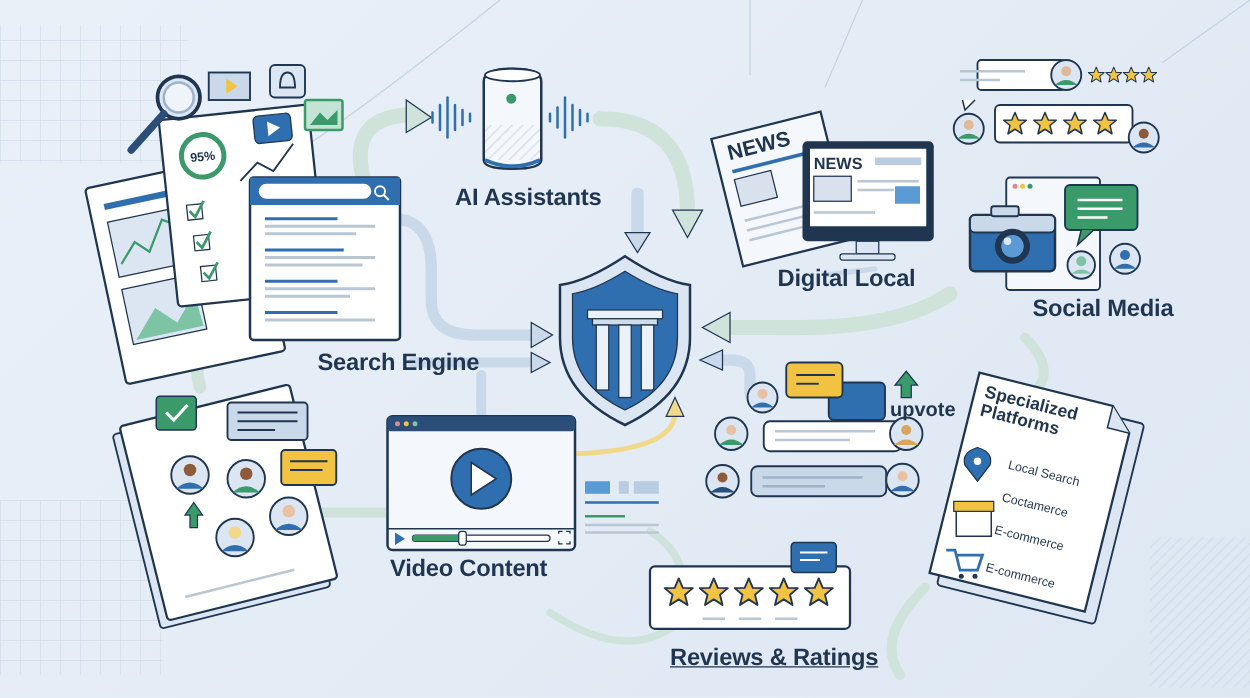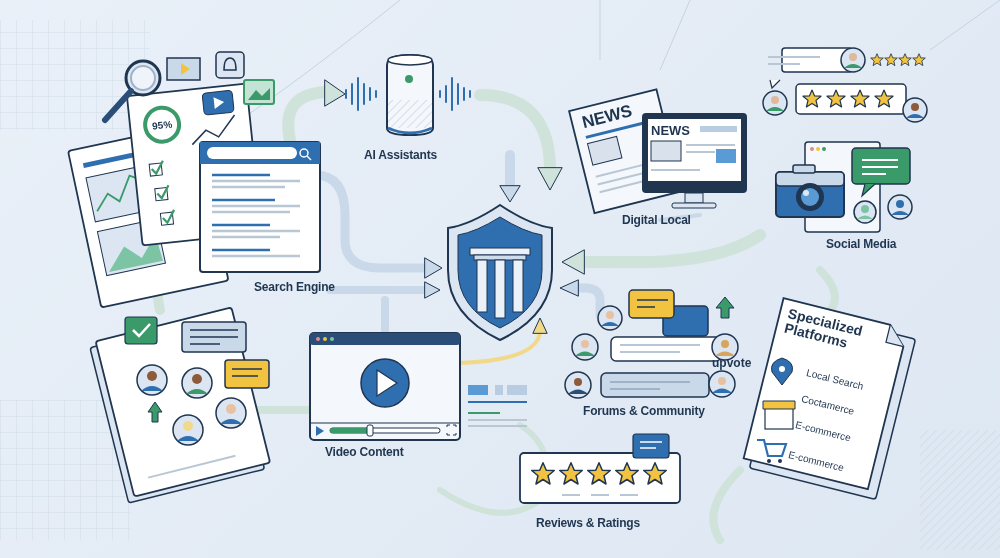--- a/index.html
+++ b/index.html
@@ -1,20 +1,20 @@
 <!DOCTYPE html>
 <html><head>
 <meta charset="utf-8">
 <style>
   html,body{margin:0;padding:0;}
   body{width:1000px;height:558px;overflow:hidden;background:#e6eef7;font-family:"Liberation Sans",sans-serif;}
   .stage{position:relative;width:1000px;height:558px;background:linear-gradient(135deg,#e9f0f8 0%,#e3ebf5 55%,#dde7f2 100%);overflow:hidden;}
   svg.base{position:absolute;left:0;top:0;}
-  .label{position:absolute;font-weight:bold;color:#1f3550;font-size:12px;white-space:nowrap;letter-spacing:-0.2px;}
-  .small{position:absolute;color:#1f3550;font-size:12px;white-space:nowrap;margin-top:36px;}
+  .label{position:absolute;font-weight:bold;color:#1f3550;font-size:19px;white-space:nowrap;letter-spacing:-0.2px;}
+  .small{position:absolute;color:#1f3550;font-size:16px;white-space:nowrap;}
   .sp-title{position:absolute;font-weight:bold;color:#1f3550;font-size:14px;line-height:15px;transform:rotate(14deg);transform-origin:left top;}
   .sp-item{position:absolute;color:#1f3550;font-size:10px;transform:rotate(14deg);transform-origin:left top;white-space:nowrap;}
 </style>
 </head>
 <body>
 
 <div class="stage">
 <svg class="base" width="1000" height="558" viewBox="0 0 1000 558">
   <defs>
     <pattern id="grid" width="16" height="16" patternUnits="userSpaceOnUse">
@@ -331,23 +331,22 @@
     <path d="M757 440 L764 440 L768 456 L782 456 L786 444 L765 444" fill="none" stroke="#2f6fb0" stroke-width="2.2"></path>
     <circle cx="769" cy="461" r="2" fill="#1f3550"></circle>
         <circle cx="780" cy="461" r="2" fill="#1f3550"></circle>
   </g>
 </svg>
 
 <div class="label" style="left:211px;top:280px;margin-left:43px;">Search Engine</div>
 <div class="label" style="left:364px;top:148px;">AI Assistants</div>
 <div class="label" style="left:622px;top:213px;">Digital Local</div>
 <div class="label" style="left:798px;top:237px;margin-left:28px;">Social Media</div>
-<div class="label" style="left:325px;top:445px;">Video Content</div>
-<div class="label" style="left:583px;top:404px;">Forums &amp; Community</div>
-<div class="label" style="left:536px;top:516px;">Reviews &amp; Ratings</div>
+<div class="label" style="left:312px;top:445px;">Video Content</div>
+<div class="label" style="left:536px;top:516px;text-decoration:underline;">Reviews &amp; Ratings</div>
 <div class="small" style="left:712px;top:320px;font-weight:bold;">upvote</div>
 
 <div class="sp-title" style="left:790px;top:306px;">
   <div>Specialized</div>
   <div>Platforms</div>
 </div>
 <div class="sp-item" style="left:808px;top:367px;">Local Search</div>
 <div class="sp-item" style="left:803px;top:393px;">Coctamerce</div>
 <div class="sp-item" style="left:797px;top:419px;">E-commerce</div>
 <div class="sp-item" style="left:790px;top:449px;">E-commerce</div>

